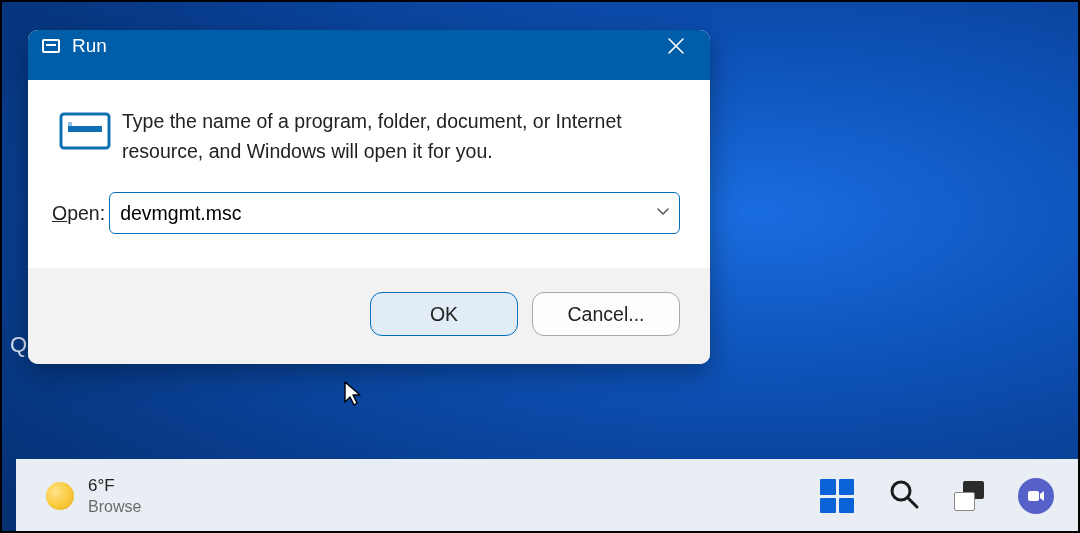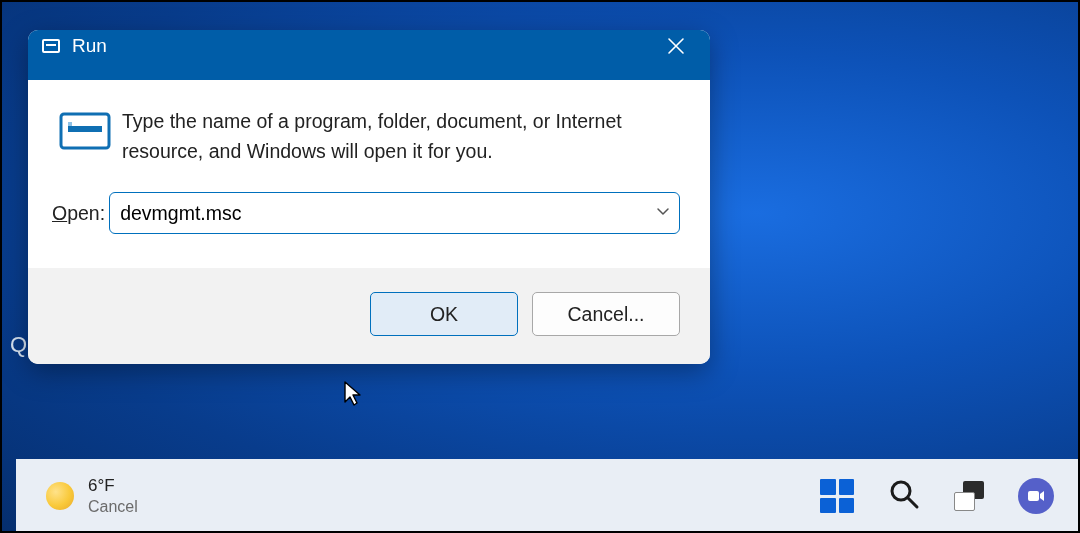--- a/index.html
+++ b/index.html
@@ -149,21 +149,21 @@
     }
 
     .btn {
       min-width: 148px;
       height: 44px;
       border: 1.5px solid #a8a8a8;
       background: #fdfdfd;
       font-size: 19.5px;
       font-family: inherit;
       color: #222;
-      border-radius: 5px;
+      border-radius: 12px;
       cursor: pointer;
       display: flex;
       align-items: center;
       justify-content: center;
     }
     .btn.primary {
       border: 1.5px solid #0070bd;
       background: #e1ecf7;
     }
 
@@ -311,21 +311,21 @@
   <svg width="22" height="28" viewBox="0 0 22 28">
     <path d="M3 2 L3 22 L8 17 L12 25 L15 23 L11 15 L18 15 Z" fill="#fff" stroke="#000" stroke-width="1.4" stroke-linejoin="round"></path>
   </svg>
 </span>
 
 <div class="taskbar">
   <div class="weather">
     <span class="sun"></span>
     <div class="weather-text">
       <span class="weather-temp">6°F</span>
-      <span class="weather-desc">Cancel</span>
+      <span class="weather-desc">Browse</span>
     </div>
   </div>
 
   <div class="task-icons">
     <span class="start-logo">
       <div></div>
         <div></div>
         <div></div>
         <div></div>
     </span>

